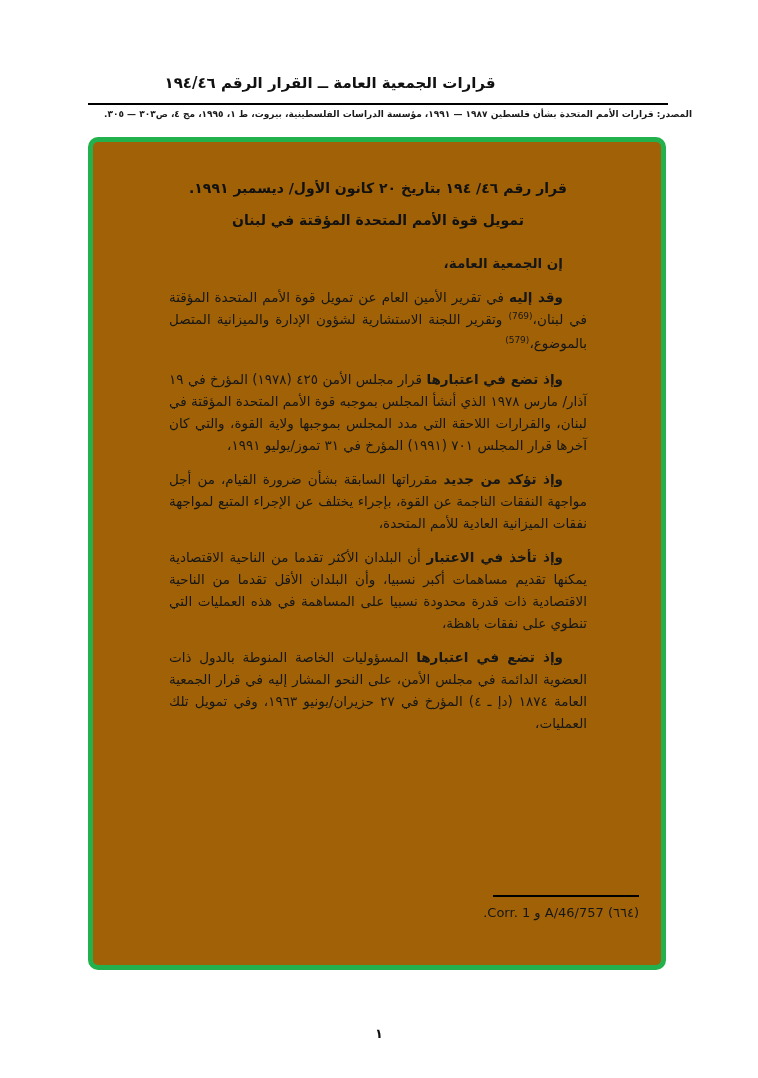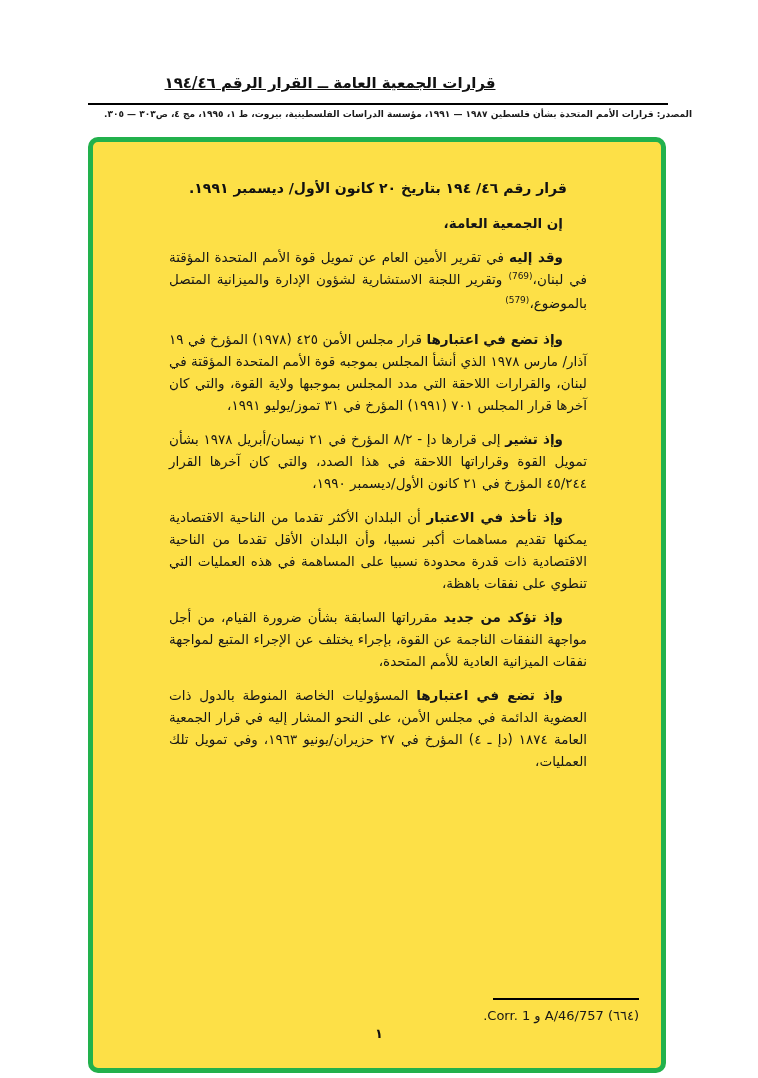--- a/index.html
+++ b/index.html
@@ -14,39 +14,38 @@
     position: relative;
     width: 758px; height: 1078px;
     background: #ffffff;
     overflow: hidden;
   }
   .header-title {
     position: absolute; top: 74px; left: 0; width: 660px;
     direction: rtl; text-align: center;
     font-size: 15px; font-weight: bold;
     letter-spacing: 0.2px;
-    text-decoration: underline;
   }
   .header-rule {
     position: absolute; top: 103px; left: 88px;
     width: 580px; height: 2px; background: #000000;
   }
   .source-line {
     position: absolute; top: 109px; left: 20px; width: 672px;
     direction: rtl; text-align: right;
     font-size: 9px; font-weight: bold;
     white-space: nowrap;
     color: #1a1a1a;
   }
   .doc-frame {
     position: absolute; left: 88px; top: 137px;
-    width: 578px; height: 936px;
+    width: 578px; height: 833px;
     border: 5px solid #22b14c;
     border-radius: 10px;
-    background: #fde047;
+    background: #a16207;
     display: flex; flex-direction: column;
     padding: 38px 14px 44px 14px;
   }
   .doc-body {
     direction: rtl;
     margin: 0 60px 0 62px;
   }
   .res-title {
     font-size: 14px; font-weight: bold;
     text-align: center;
@@ -97,27 +96,27 @@
   <div class="header-title">قرارات الجمعية العامة ــ القرار الرقم ١٩٤/٤٦</div>
 
   <div class="header-rule"></div>
 
   <div class="source-line">المصدر: قرارات الأمم المتحدة بشأن فلسطين ١٩٨٧ — ١٩٩١، مؤسسة الدراسات الفلسطينية، بيروت، ط ١، ١٩٩٥، مج ٤، ص٣٠٣ — ٣٠٥.</div>
 
   <div class="doc-frame">
 
     <div class="doc-body">
       <div class="res-title">قرار رقم ٤٦/ ١٩٤ بتاريخ ٢٠ كانون الأول/ ديسمبر ١٩٩١.</div>
+      <div class="res-subtitle">تمويل قوة الأمم المتحدة المؤقتة في لبنان</div>
       <div>
           <p class="para"><span class="part-lead">إن الجمعية العامة،</span></p>
           <p class="para"><span class="part-lead">وقد إليه</span><span class="part-body"> في تقرير الأمين العام عن تمويل قوة الأمم المتحدة المؤقتة في لبنان،</span><span class="part-sup">(769)</span><span class="part-body"> وتقرير اللجنة الاستشارية لشؤون الإدارة والميزانية المتصل بالموضوع،</span><span class="part-sup">(579)</span></p>
           <p class="para"><span class="part-lead">وإذ تضع في اعتبارها</span><span class="part-body"> قرار مجلس الأمن ٤٢٥ (١٩٧٨) المؤرخ في ١٩ آذار/ مارس ١٩٧٨ الذي أنشأ المجلس بموجبه قوة الأمم المتحدة المؤقتة في لبنان، والقرارات اللاحقة التي مدد المجلس بموجبها ولاية القوة، والتي كان آخرها قرار المجلس ٧٠١ (١٩٩١) المؤرخ في ٣١ تموز/يوليو ١٩٩١،</span></p>
-          <p class="para"><span class="part-lead">وإذ تشير</span><span class="part-body"> إلى قرارها دإ - ٨/٢ المؤرخ في ٢١ نيسان/أبريل ١٩٧٨ بشأن تمويل القوة وقراراتها اللاحقة في هذا الصدد، والتي كان آخرها القرار ٤٥/٢٤٤ المؤرخ في ٢١ كانون الأول/ديسمبر ١٩٩٠،</span></p>
+          <p class="para"><span class="part-lead">وإذ تؤكد من جديد</span><span class="part-body"> مقرراتها السابقة بشأن ضرورة القيام، من أجل مواجهة النفقات الناجمة عن القوة، بإجراء يختلف عن الإجراء المتبع لمواجهة نفقات الميزانية العادية للأمم المتحدة،</span></p>
           <p class="para"><span class="part-lead">وإذ تأخذ في الاعتبار</span><span class="part-body"> أن البلدان الأكثر تقدما من الناحية الاقتصادية يمكنها تقديم مساهمات أكبر نسبيا، وأن البلدان الأقل تقدما من الناحية الاقتصادية ذات قدرة محدودة نسبيا على المساهمة في هذه العمليات التي تنطوي على نفقات باهظة،</span></p>
-          <p class="para"><span class="part-lead">وإذ تؤكد من جديد</span><span class="part-body"> مقرراتها السابقة بشأن ضرورة القيام، من أجل مواجهة النفقات الناجمة عن القوة، بإجراء يختلف عن الإجراء المتبع لمواجهة نفقات الميزانية العادية للأمم المتحدة،</span></p>
           <p class="para"><span class="part-lead">وإذ تضع في اعتبارها</span><span class="part-body"> المسؤوليات الخاصة المنوطة بالدول ذات العضوية الدائمة في مجلس الأمن، على النحو المشار إليه في قرار الجمعية العامة ١٨٧٤ (دإ ـ ٤) المؤرخ في ٢٧ حزيران/يونيو ١٩٦٣، وفي تمويل تلك العمليات،</span></p>
         </div>
     </div>
 
     <div class="footnote-block">
       <div class="footnote-rule"></div>
       <div>
           <div class="footnote">(٦٦٤) A/46/757 و Corr. 1.</div>
         </div>
     </div>

